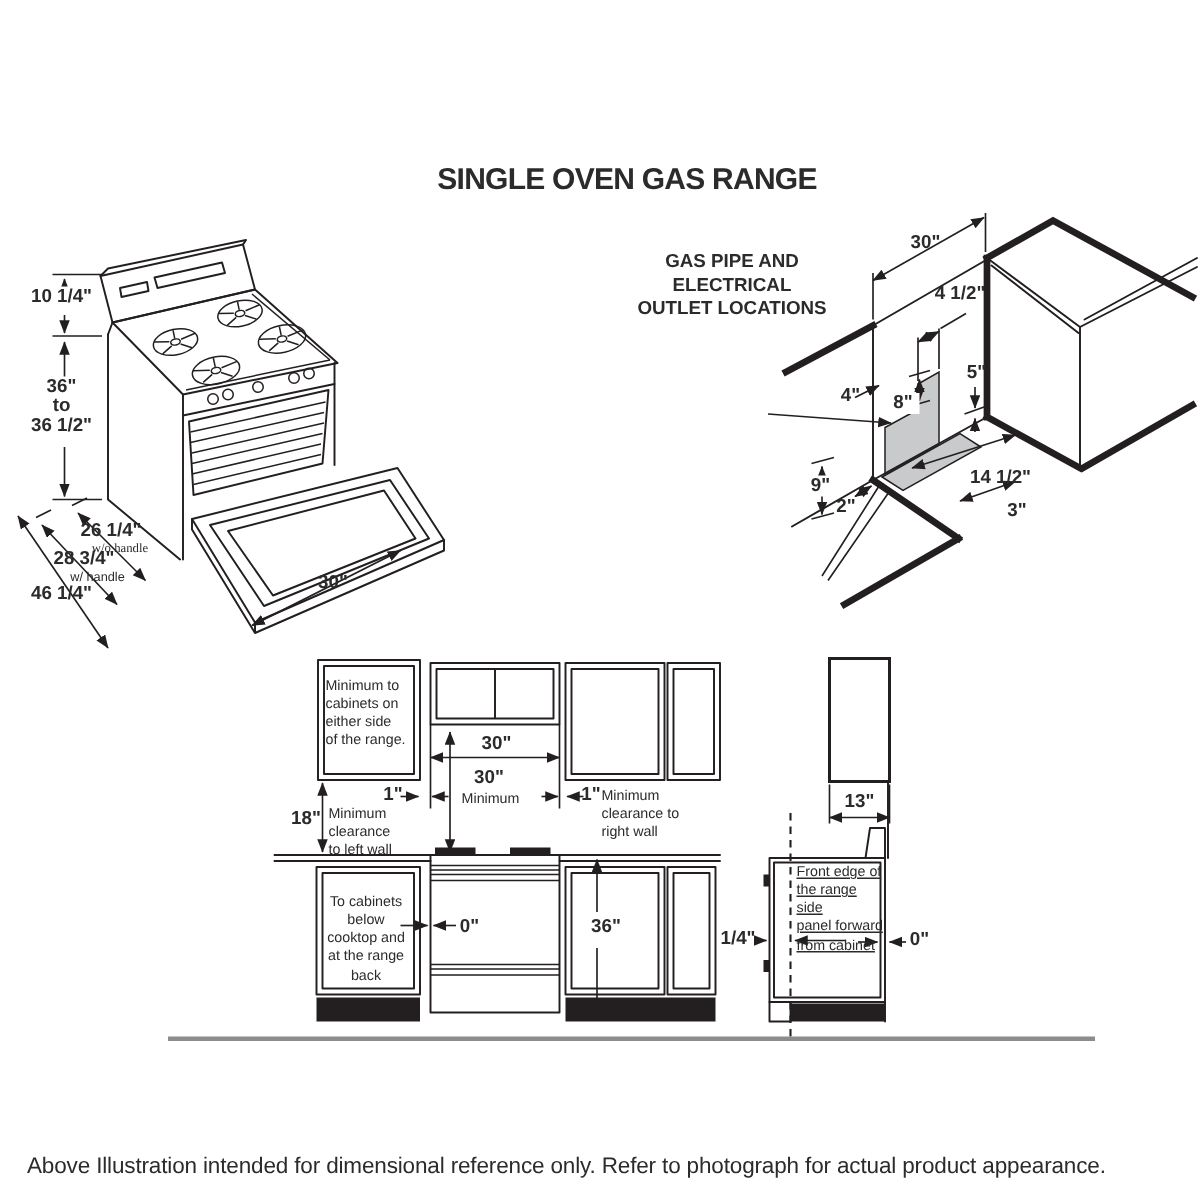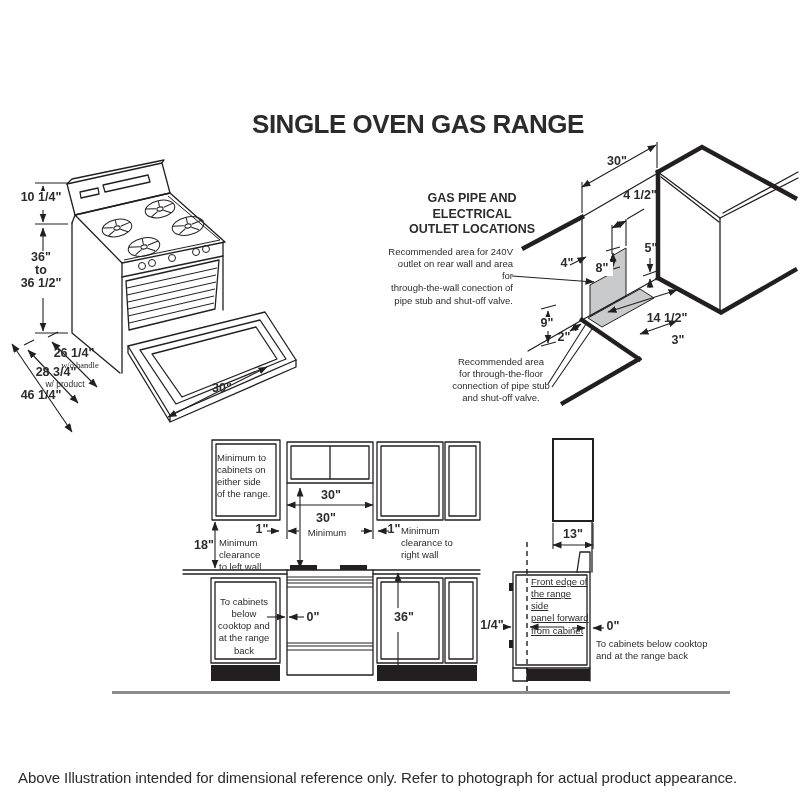--- a/index.html
+++ b/index.html
@@ -2,21 +2,21 @@
 <html style="--line: #231f20; --shade: #c9cacc; --floor: #8c8c8e; --text: #2b2b2b;"><head>
 <meta charset="utf-8">
 <style>
   html,body{margin:0;padding:0;background:#fff;}
   .page{position:relative;width:800px;height:800px;background:#fff;overflow:hidden;
         font-family:"Liberation Sans",sans-serif;color:var(--text,#2b2b2b);}
   .lbl{position:absolute;white-space:pre-line;line-height:1.08;color:var(--text,#2b2b2b);}
   .ctr{text-align:center;}
   .rgt{text-align:right;}
   .bg{background:#fff;}
-  .title{font-size:26px;font-weight:bold;letter-spacing:-0.5px;text-align:center;}
+  .title{font-size:20px;font-weight:bold;letter-spacing:-0.5px;text-align:center;}
   .heading{font-size:12.5px;font-weight:bold;line-height:1.25;text-align:center;}
   .note{font-size:9.5px;line-height:1.28;}
   .dim{font-size:12.5px;font-weight:bold;}
   .dimsm{font-size:8.5px;}
   .caption{font-size:15px;letter-spacing:-0.1px;}
   svg{position:absolute;overflow:visible;}
   .ln{stroke:var(--line,#231f20);stroke-width:1.3;fill:none;stroke-linejoin:round;stroke-linecap:round;}
   .th{stroke:var(--line,#231f20);stroke-width:1;fill:none;}
   .tk{stroke:var(--line,#231f20);stroke-width:4.5;fill:none;stroke-linecap:square;}
   .md{stroke:var(--line,#231f20);stroke-width:2;fill:none;}
@@ -236,34 +236,26 @@
 
   <div class="lbl title" style="left:36px;top:110px;width:764px;">SINGLE OVEN GAS RANGE</div>
 
   <div class="lbl dim ctr bg" style="left:17px;top:191px;width:48px;">10 1/4"</div>
   <div class="lbl dim ctr bg" style="left:15px;top:251px;width:52px;line-height:13px;">36"
 to
 36 1/2"</div>
   <div class="lbl dim ctr" style="left:49px;top:347px;width:50px;">26 1/4"</div>
   <div class="lbl dimsm ctr" style="left:55px;top:361px;width:50px;font-family:Liberation Serif, serif;">w/o handle</div>
   <div class="lbl dim ctr" style="left:31px;top:366px;width:50px;">28 3/4"</div>
-  <div class="lbl dimsm ctr" style="left:40px;top:380px;width:50px;">w/ product</div>
+  <div class="lbl dimsm ctr" style="left:40px;top:380px;width:50px;">w/ handle</div>
   <div class="lbl dim ctr" style="left:16px;top:389px;width:50px;">46 1/4"</div>
   <div class="lbl dim ctr" style="left:204px;top:382px;width:36px;">30"</div>
 
-  <div class="lbl heading" style="left:388px;top:167px;width:168px;margin-top:24px;">GAS PIPE AND ELECTRICAL
+  <div class="lbl heading" style="left:404px;top:167px;width:168px;">GAS PIPE AND ELECTRICAL
 OUTLET LOCATIONS</div>
-  <div class="lbl note rgt" style="left:386px;top:246px;width:127px;">Recommended area for 240V
-outlet on rear wall and area for
-through-the-wall conection of
-pipe stub and shut-off valve.</div>
-  <div class="lbl note ctr" style="left:448px;top:356px;width:106px;">Recommended area
-for through-the-floor
-connection of pipe stub
-and shut-off valve.</div>
   <div class="lbl dim ctr" style="left:599px;top:155px;width:36px;">30"</div>
   <div class="lbl dim ctr" style="left:618px;top:189px;width:44px;">4 1/2"</div>
   <div class="lbl dim ctr" style="left:640px;top:242px;width:22px;">5"</div>
   <div class="lbl dim ctr" style="left:556px;top:257px;width:22px;">4"</div>
   <div class="lbl dim ctr bg" style="left:591px;top:262px;width:22px;">8"</div>
   <div class="lbl dim ctr bg" style="left:536px;top:317px;width:22px;">9"</div>
   <div class="lbl dim ctr" style="left:553px;top:331px;width:22px;">2"</div>
   <div class="lbl dim ctr" style="left:638px;top:312px;width:58px;">14 1/2"</div>
   <div class="lbl dim ctr" style="left:666px;top:334px;width:24px;">3"</div>
 
@@ -291,18 +283,16 @@
   <div class="lbl dim ctr" style="left:301px;top:611px;width:24px;">0"</div>
   <div class="lbl dim ctr bg" style="left:388px;top:611px;width:32px;">36"</div>
 
   <div class="lbl dim ctr" style="left:558px;top:528px;width:30px;">13"</div>
   <div class="lbl note" style="left:531px;top:576px;width:58px;text-decoration:underline;">Front edge of
 the range side
 panel forward
 from cabinet</div>
   <div class="lbl dim ctr" style="left:478px;top:619px;width:28px;">1/4"</div>
   <div class="lbl dim ctr" style="left:602px;top:620px;width:22px;">0"</div>
-  <div class="lbl note" style="left:596px;top:638px;width:134px;">To cabinets below cooktop
-and at the range back</div>
 
   <div class="lbl caption" style="left:18px;top:770px;width:780px;">Above Illustration intended for dimensional reference only. Refer to photograph for actual product appearance.</div>
 
 </div>
 
 </body></html>

